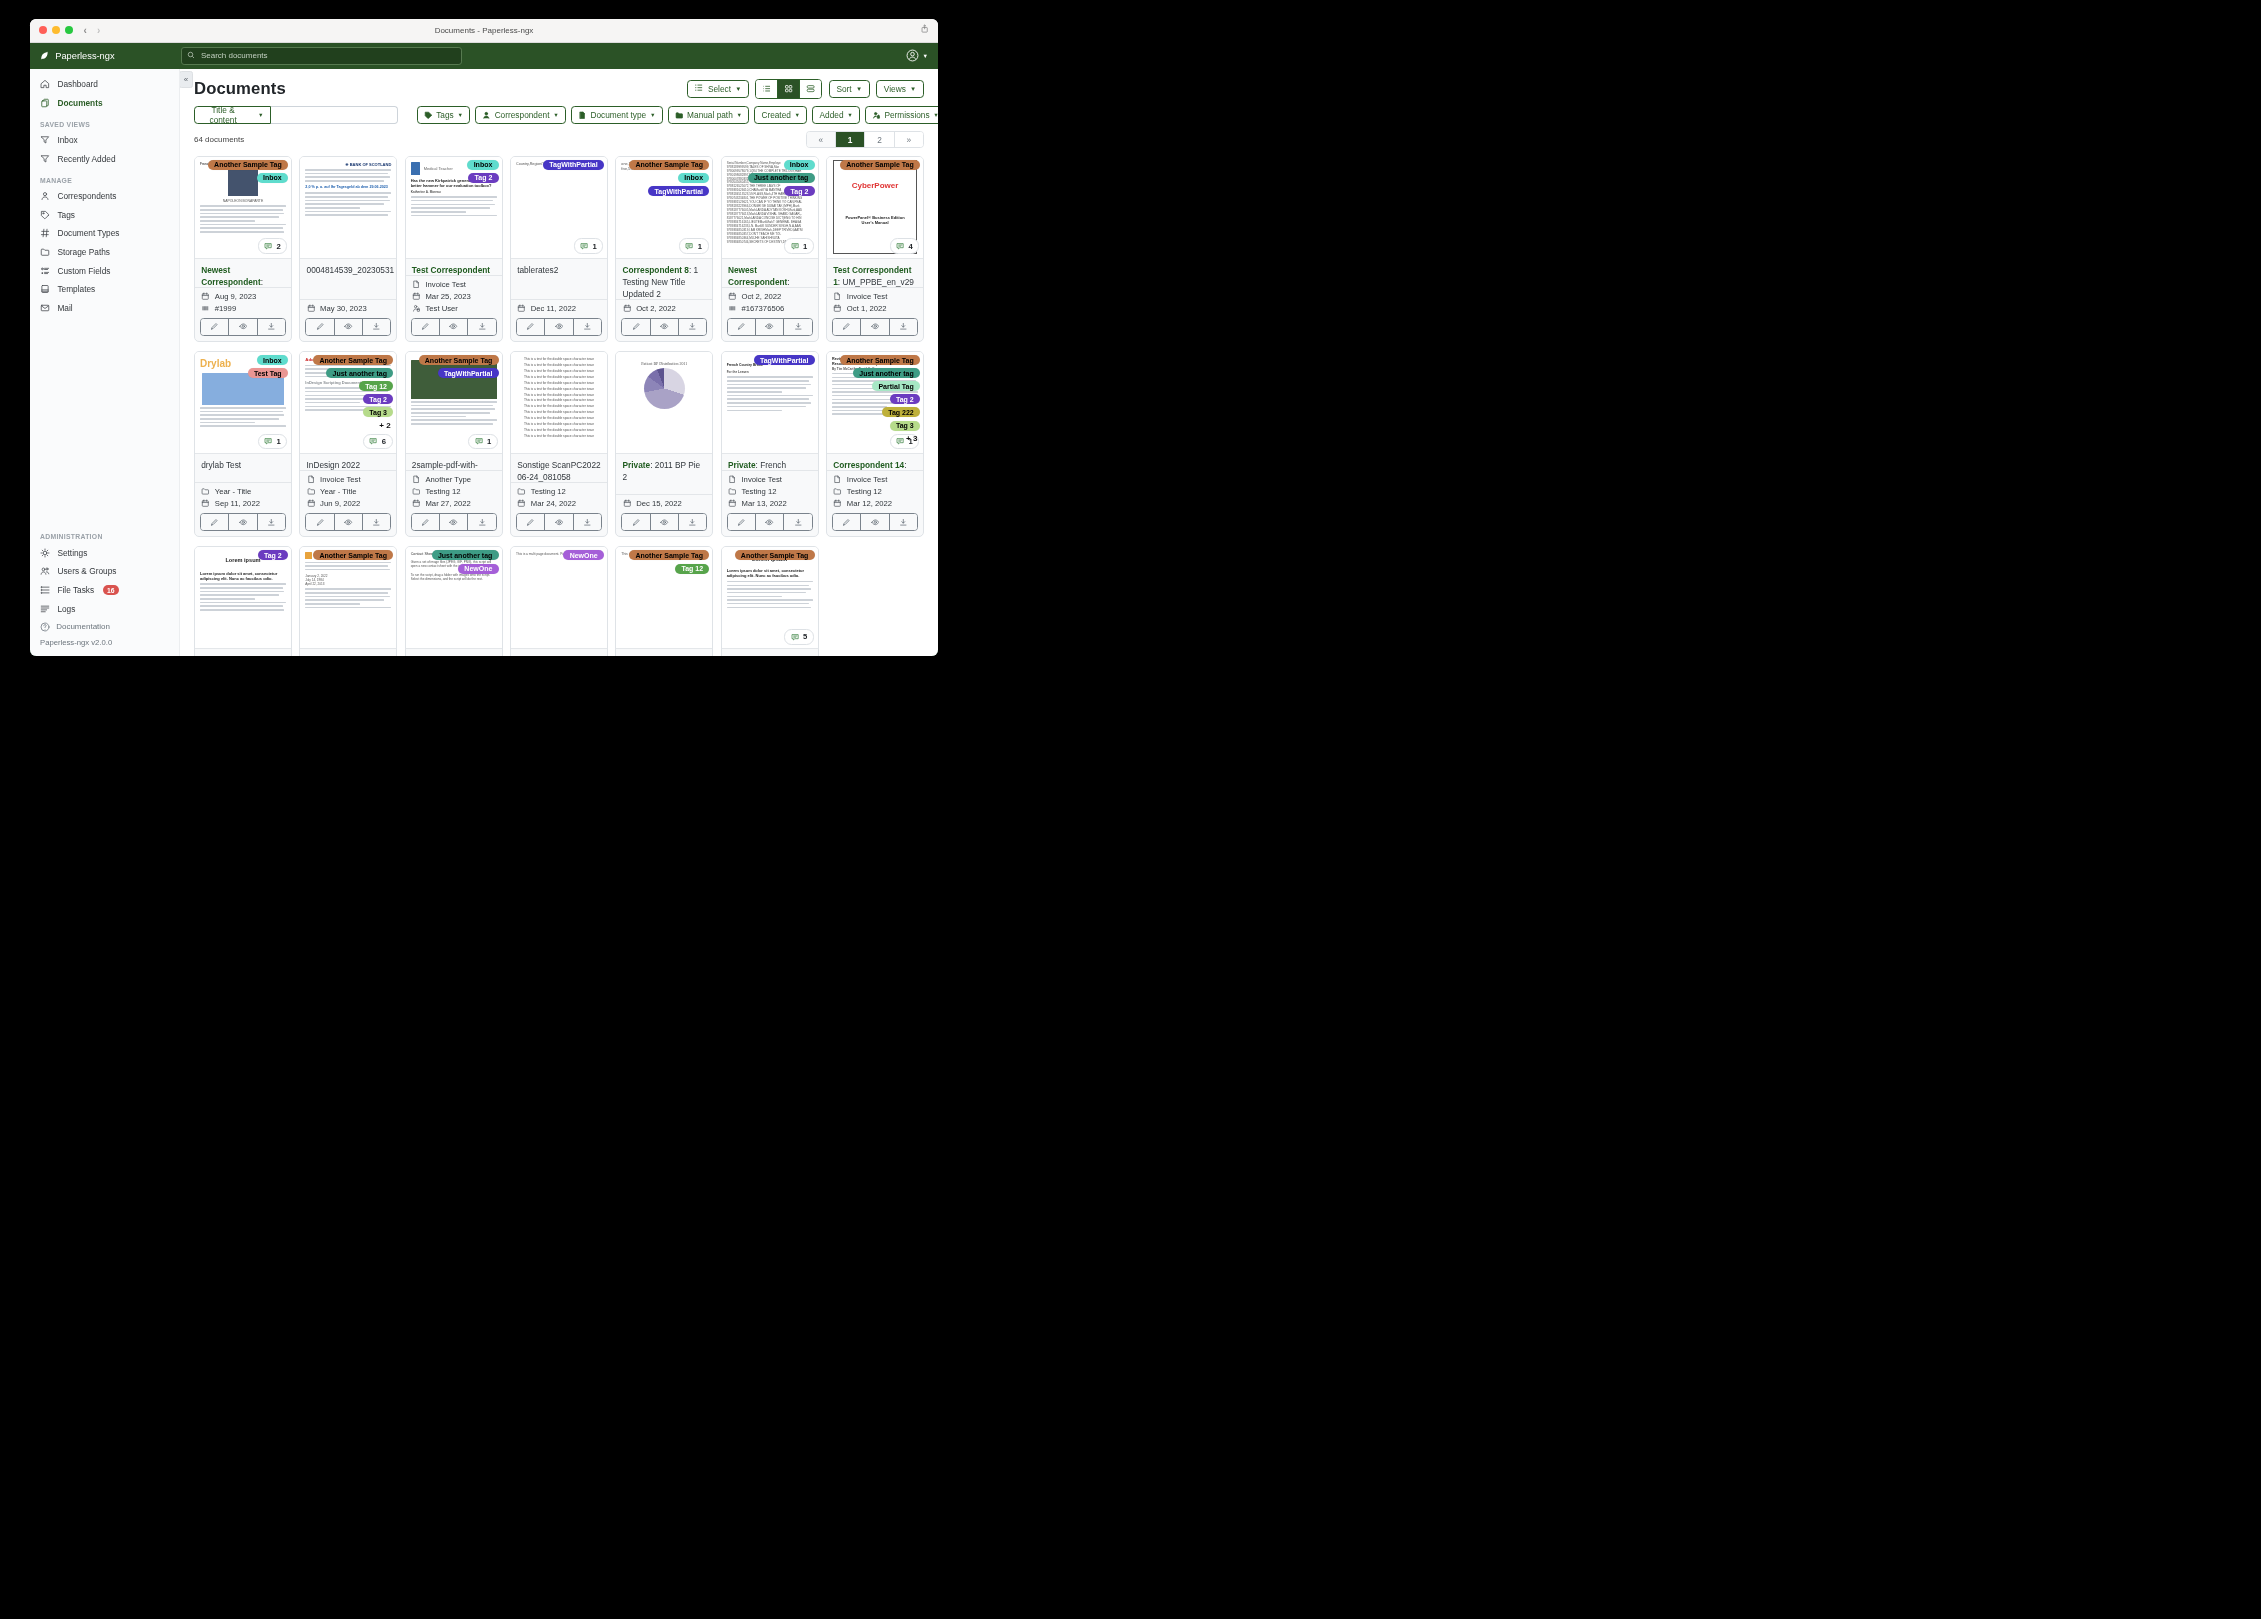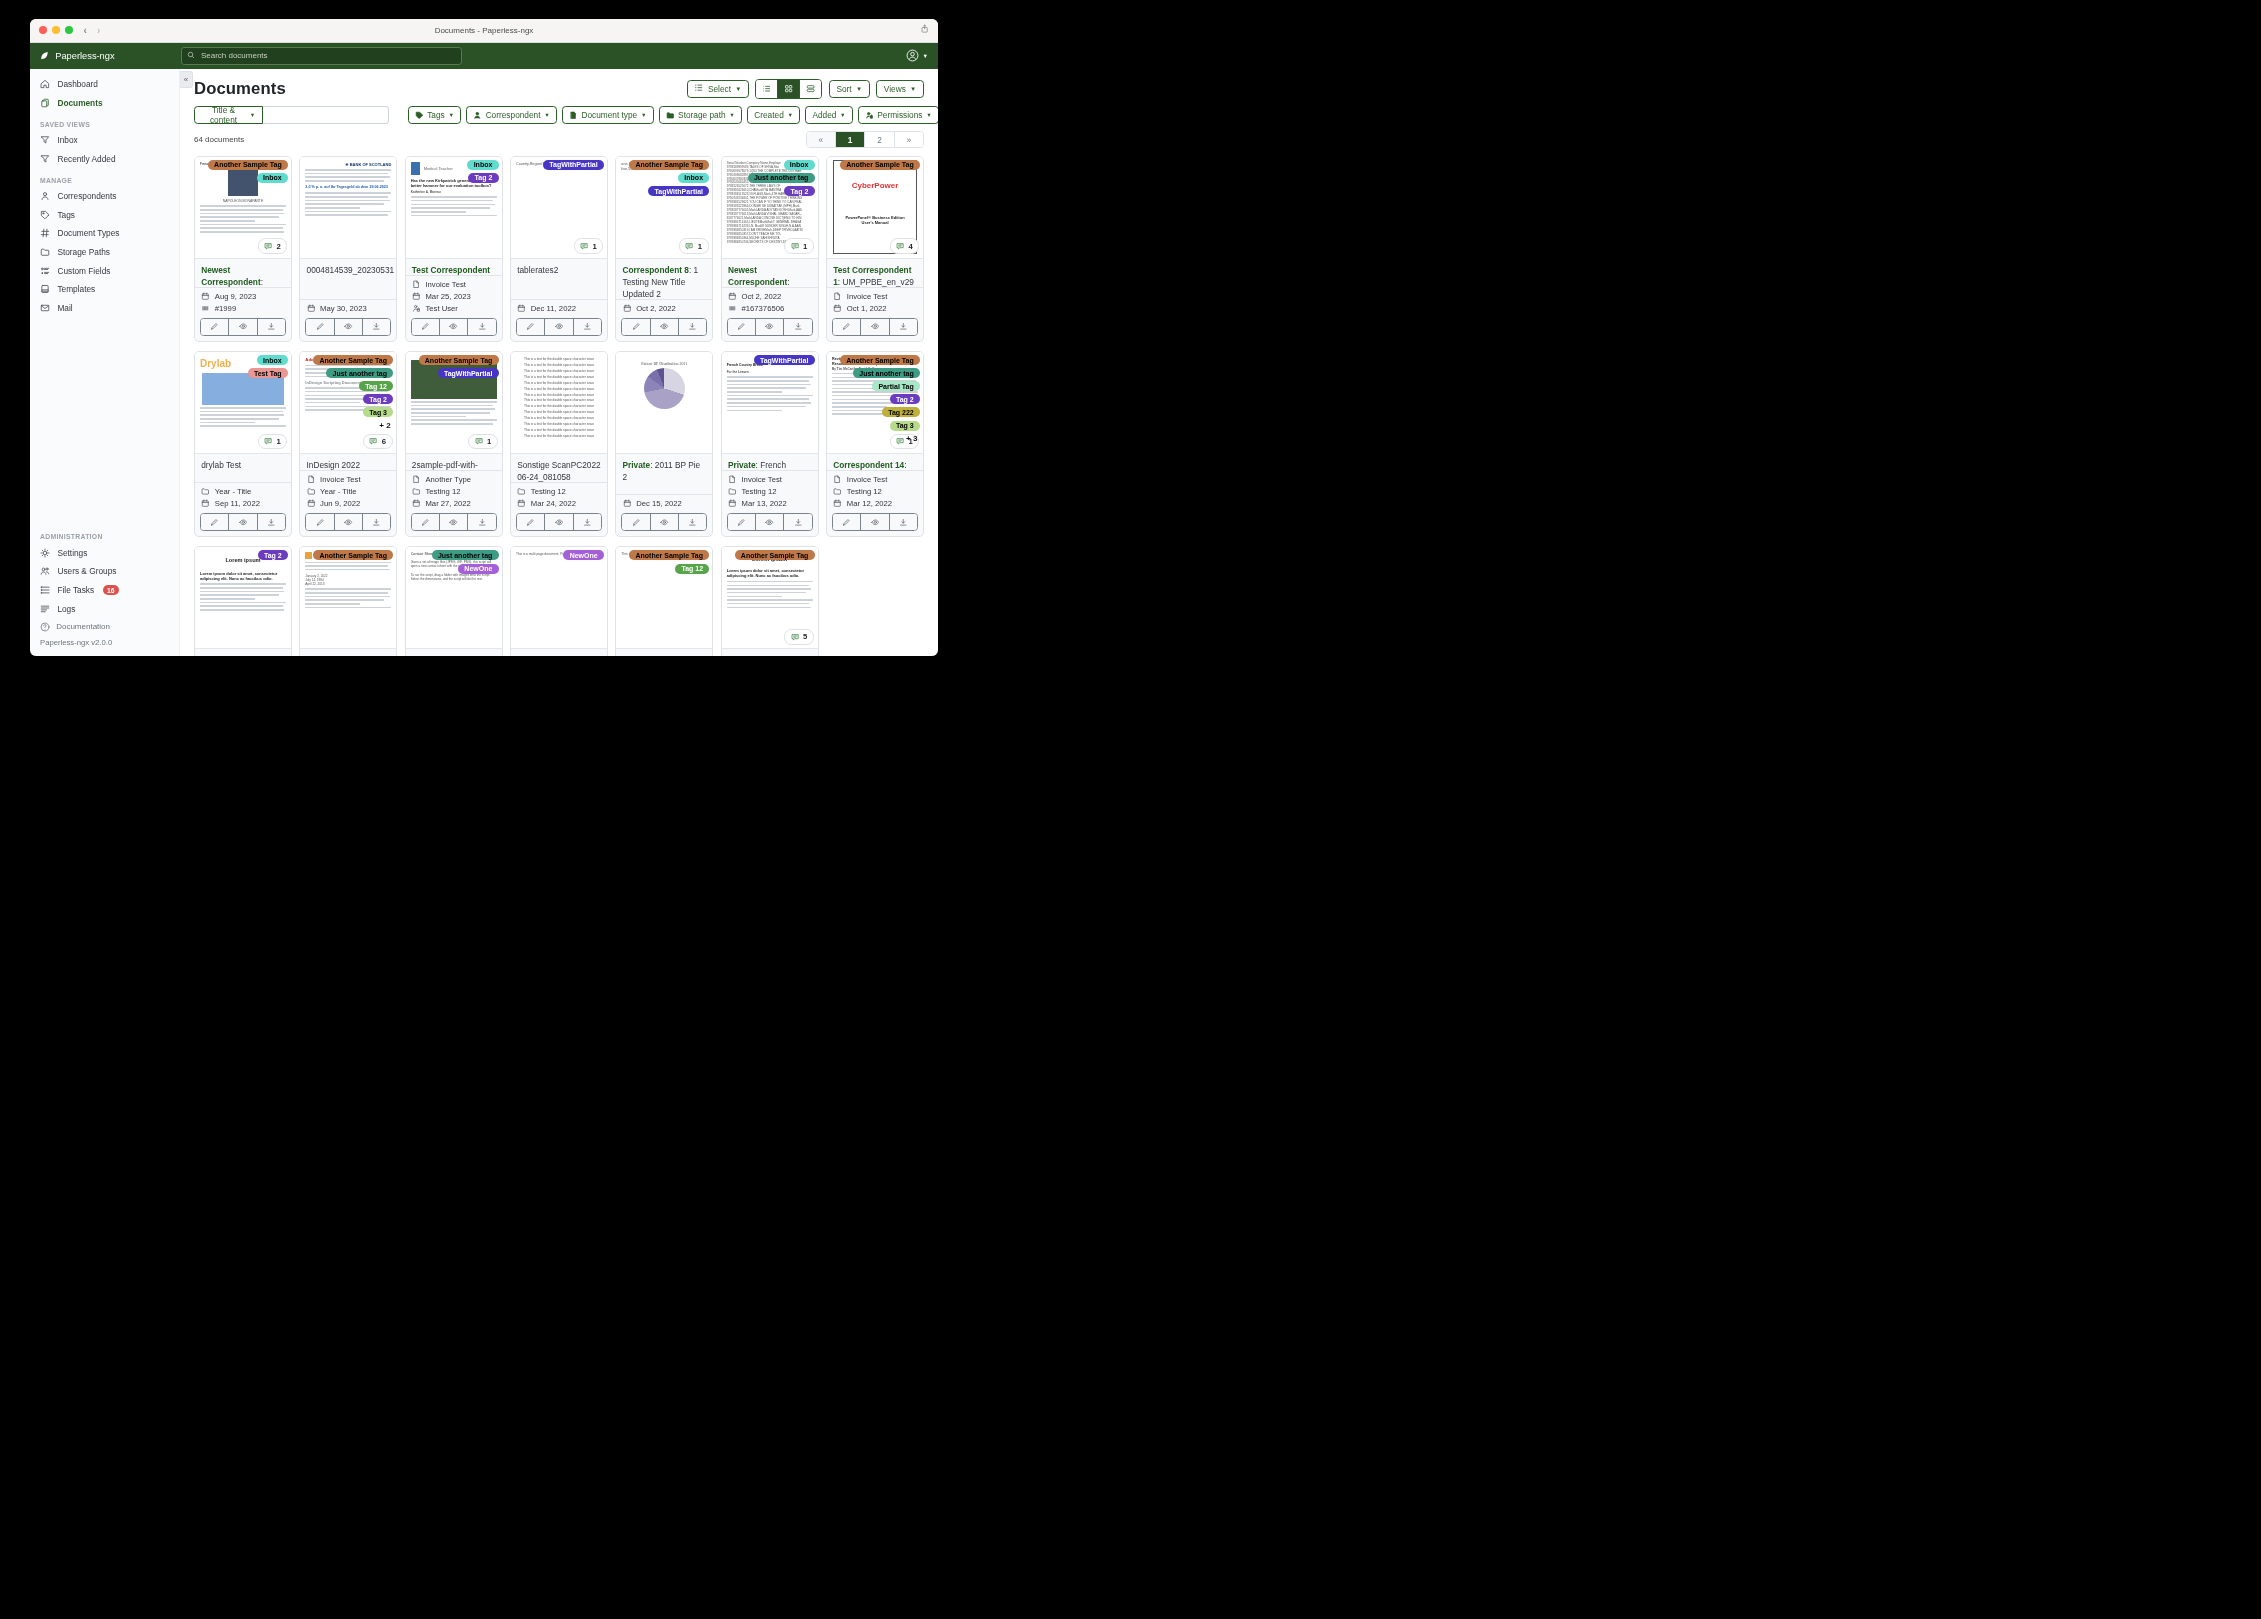--- a/index.html
+++ b/index.html
@@ -42,21 +42,21 @@
   .headbtns{margin-left:auto;display:flex;gap:6.2px;align-items:center;}
   .gbtn{display:flex;align-items:center;gap:4.3px;border:0.6px solid #2c5e28;color:#2c5e28;background:#fff;border-radius:3.7px;height:17.3px;padding:0 6.8px;font-size:8.3px;font-weight:500;cursor:pointer;}
   .gbtn .caret{font-size:6.2px;}
   .segmented{display:flex;border:0.6px solid #2c5e28;border-radius:3.7px;overflow:hidden;height:17.3px;}
   .seg{width:21px;display:flex;align-items:center;justify-content:center;color:#2c5e28;background:#fff;border-right:0.6px solid #2c5e28;cursor:pointer;}
   .seg:last-child{border-right:none;}
   .seg.active{background:#2b5226;color:#fff;}
   
   .filterrow{display:flex;align-items:center;gap:5px;margin:1.2px 0 6.2px 0;}
   .combo{display:flex;height:17.3px;margin-right:13.6px;}
-  .combo .cbtn{border:0.6px solid #2c5e28;color:#2c5e28;background:#fff;border-radius:3.7px 0 0 3.7px;display:flex;align-items:center;gap:4px;padding:0 6.2px;font-size:8.3px;}
+  .combo .cbtn{border:0.6px solid #2c5e28;color:#2c5e28;background:#fff;border-radius:3.7px 0 0 3.7px;display:flex;align-items:center;gap:13px;padding:0 6.2px;font-size:8.3px;}
   .combo input{width:133px;border:0.6px solid #ced4da;border-left:none;border-radius:0 3.7px 3.7px 0;outline:none;font-size:8px;padding:0 5px;color:#333;}
   .fbtn{display:flex;align-items:center;gap:3.7px;border:0.6px solid #2c5e28;color:#2c5e28;background:#fff;border-radius:3.7px;height:17.3px;padding:0 6.2px;font-size:8.3px;cursor:pointer;white-space:nowrap;}
   .fbtn svg{color:#2c5e28;}
   
   .statusrow{display:flex;align-items:center;margin:1.2px 0 7.4px 0;}
   .doccount{font-size:8px;color:#444;}
   .pager{margin-left:auto;display:flex;border:0.6px solid #dee2e6;border-radius:3.7px;overflow:hidden;}
   .page{min-width:21px;height:15.4px;display:flex;align-items:center;justify-content:center;font-size:8.3px;color:#6c757d;background:#fff;border-right:0.6px solid #dee2e6;cursor:pointer;padding:0 3.7px;}
   .page:first-child{background:#f8f9fa;}
   .page:last-child{border-right:none;}
@@ -343,21 +343,21 @@
               <path d="M4 2h5.2L12 4.8V14H4Z"></path>
               <path d="M9 2v3.2h3"></path>
             </svg>
             <span>Document type</span>
             <span class="caret" style="font-size:5.6px">▼</span>
           </button>
           <button class="fbtn">
             <svg width="8.6" height="8.6" viewBox="0 0 16 16" fill="currentColor" stroke="currentColor" stroke-width="1.25" stroke-linecap="round" stroke-linejoin="round">
               <path d="M2 4.4a1 1 0 0 1 1-1h3l1.8 1.8H13a1 1 0 0 1 1 1v6a1 1 0 0 1-1 1H3a1 1 0 0 1-1-1Z"></path>
             </svg>
-            <span>Storage path</span>
+            <span>Manual path</span>
             <span class="caret" style="font-size:5.6px">▼</span>
           </button>
           <button class="fbtn">
             <span>Created</span>
             <span class="caret" style="font-size:5.6px">▼</span>
           </button>
           <button class="fbtn">
             <span>Added</span>
             <span class="caret" style="font-size:5.6px">▼</span>
           </button>

